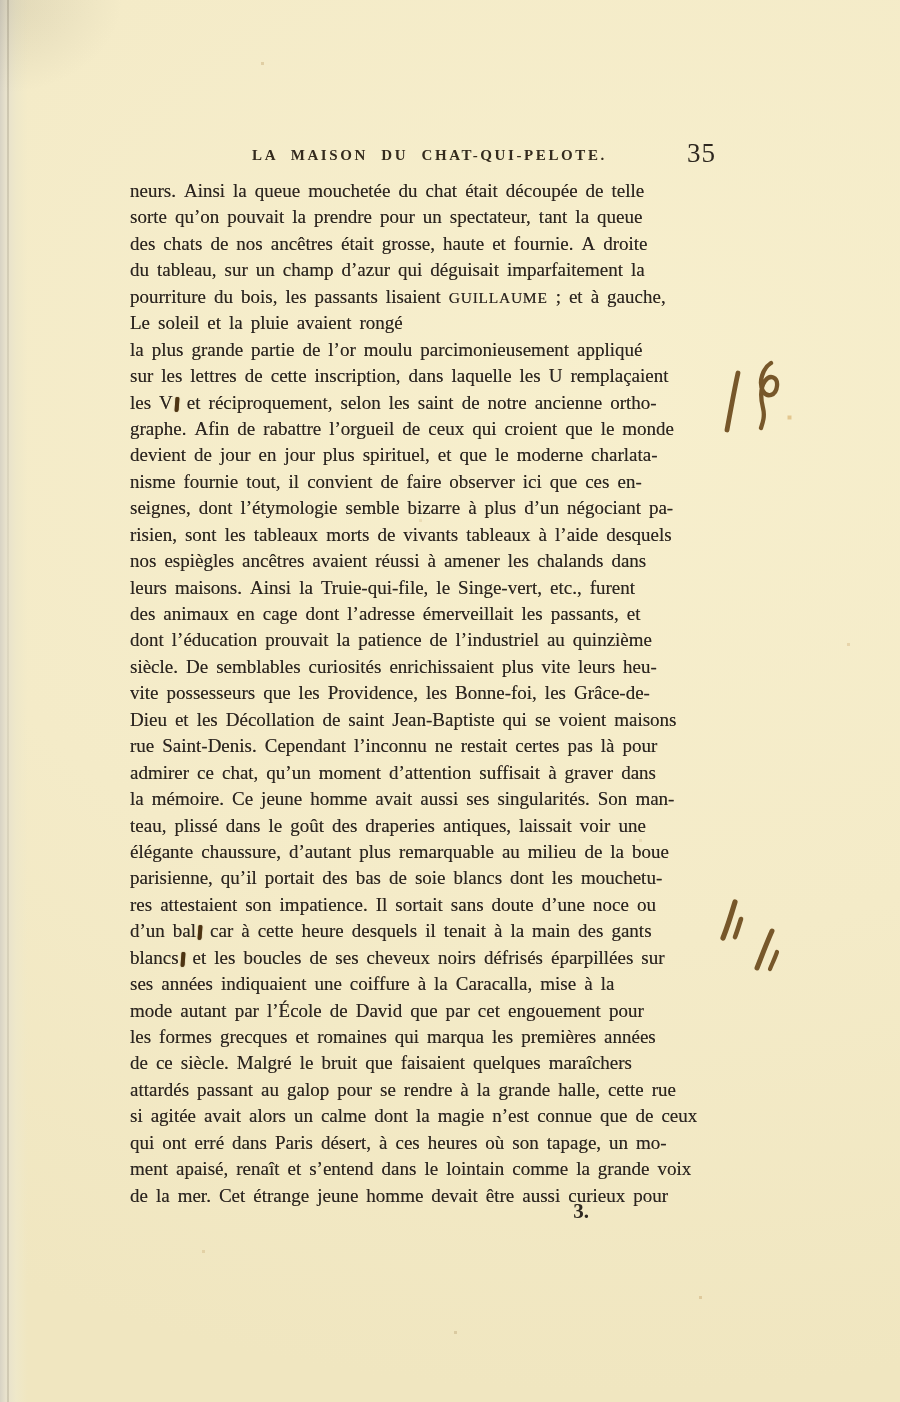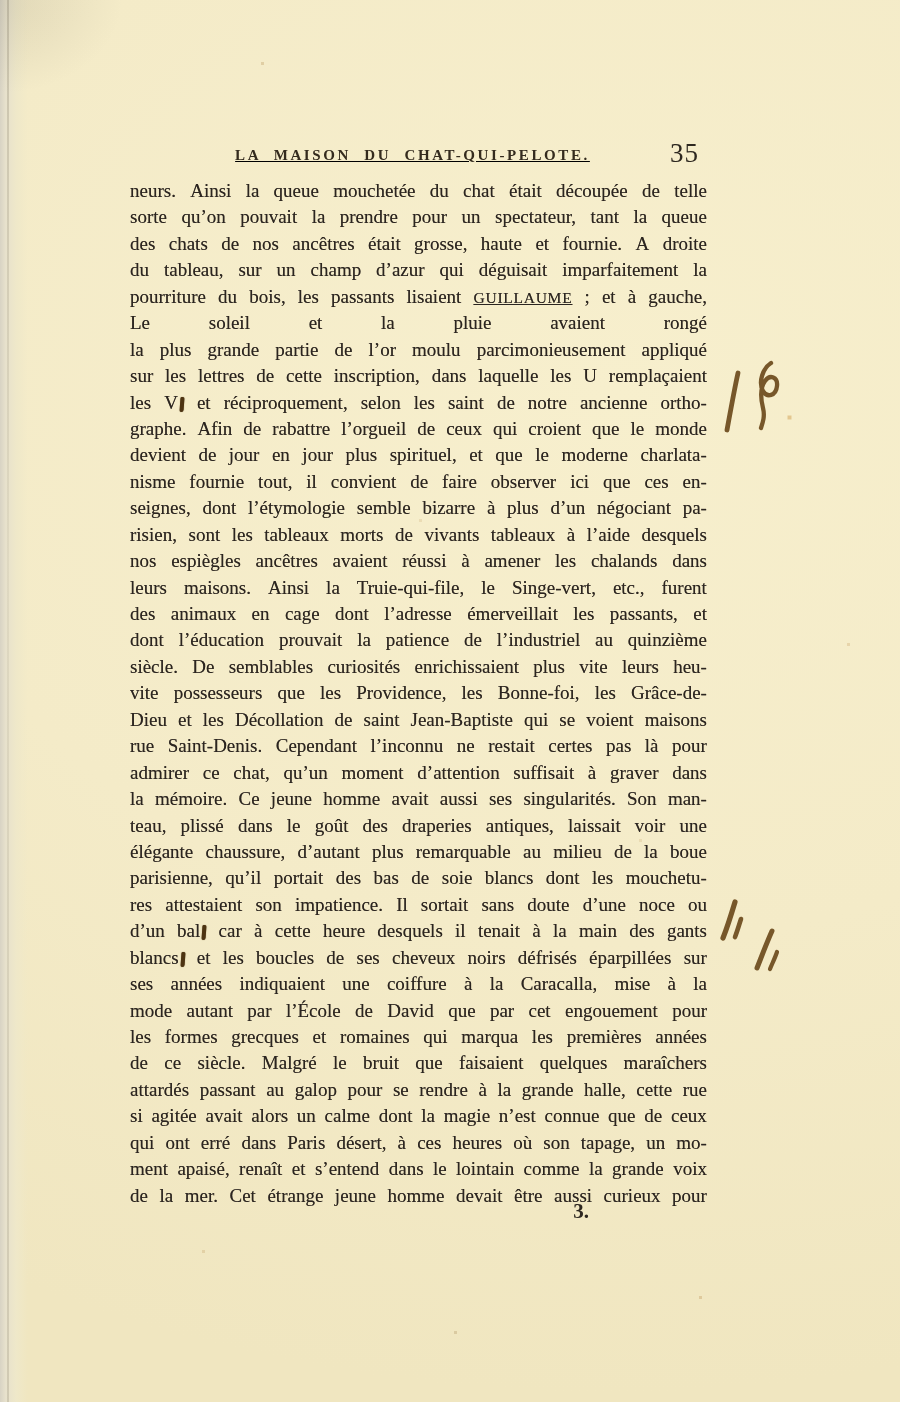--- a/index.html
+++ b/index.html
@@ -30,37 +30,37 @@
       789px 417px 0 1.5px rgba(205,150,70,.45),
       262px 63px 0 1px rgba(180,140,80,.30),
       700px 1297px 0 1px rgba(190,150,90,.35),
       455px 1332px 0 1px rgba(170,140,90,.30),
       203px 1251px 0 1px rgba(190,155,95,.28),
       848px 644px 0 1px rgba(200,160,100,.30),
       420px 520px 0 1px rgba(195,160,100,.22),
       640px 840px 0 1px rgba(195,160,100,.22),
       300px 1120px 0 1px rgba(185,150,95,.22);
   }
-  .running-head { position:absolute; left:124px; top:146px; width:577px; text-align:center;text-decoration:underline; }
+  .running-head { position:absolute; left:141px; top:146px; width:577px; text-align:center; }
   .head-title {
     font-weight:bold; font-size:15px; letter-spacing:2.6px; word-spacing:7px;
     color:#342b1e; white-space:nowrap;
   }
   .page-num {
     position:absolute; right:2px; top:-8px;
     font-size:27px; letter-spacing:1px; color:#2e2820;margin-left:21px;
   }
   .body-text {
     position:absolute; left:130px; top:178px; width:577px;
     color:#2b2520; font-size:19px;
     text-shadow:0 0 .4px rgba(45,35,25,.55);
   }
-  .line { display:flex; justify-content:space-between; height:26.45px; line-height:26.45px;gap:8px; }
+  .line { display:flex; height:26.45px; line-height:26.45px;gap:8px; }
   .line span.w { white-space:pre; }
-  .sc { font-size:.82em; letter-spacing:.7px;text-decoration:underline; }
+  .sc { font-size:.82em; letter-spacing:.7px; }
   .ink-mark {
     display:inline-block; width:4px; height:15px; background:#4d3412;
     border-radius:2px 2px 3px 2px; transform:rotate(4deg);
     vertical-align:-3px; margin-left:2px;
     box-shadow:0 0 1px rgba(77,52,18,.65);
   }
   .sig {
     position:absolute; left:564px; top:1199px; width:34px; text-align:center;
     font-size:21px; font-weight:bold; color:#2e2820;
   }

